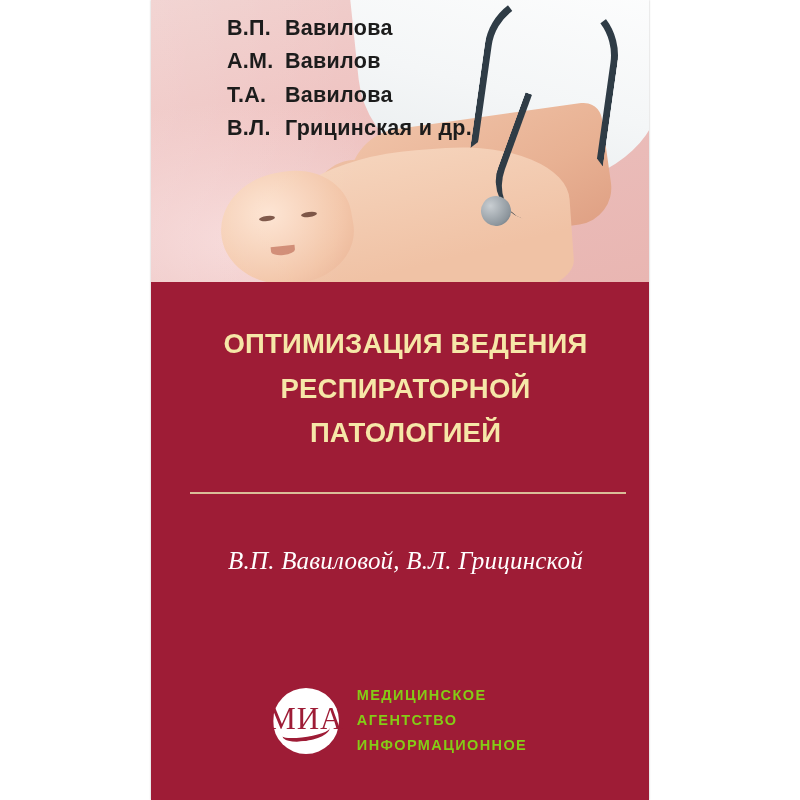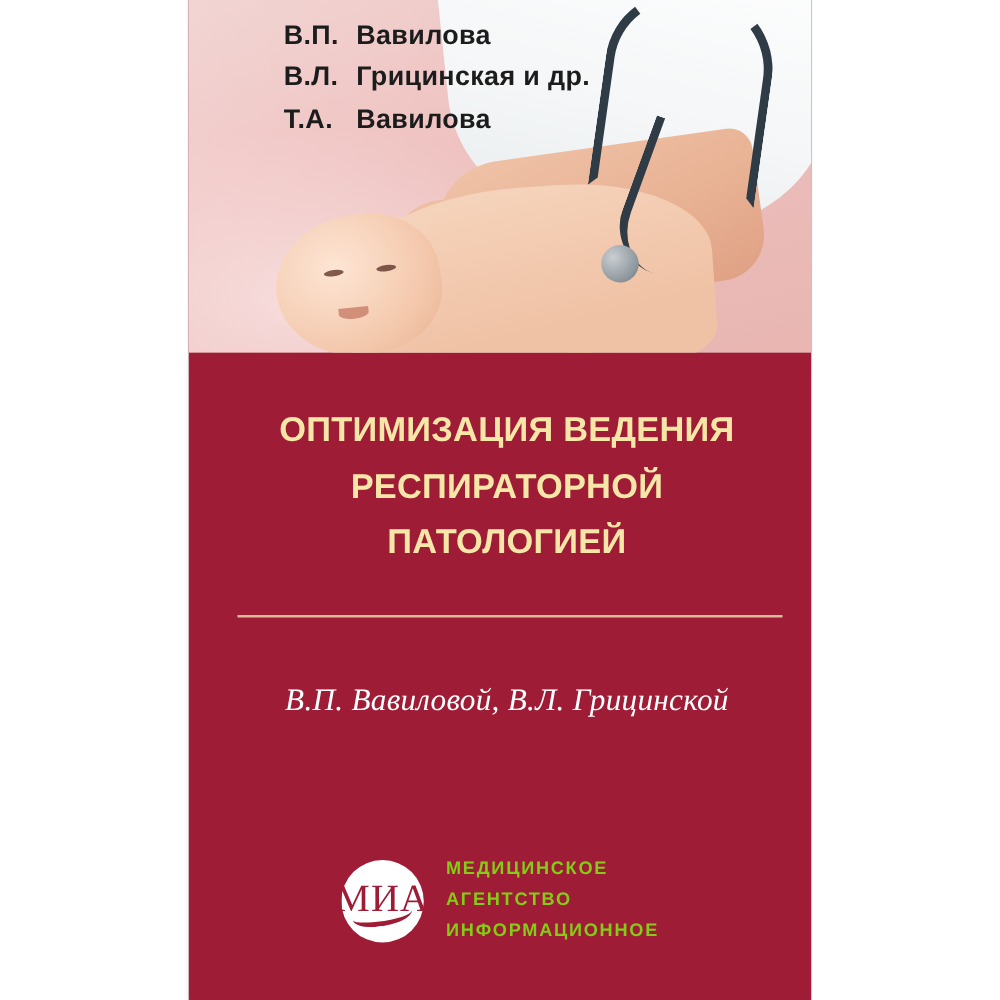--- a/index.html
+++ b/index.html
@@ -274,25 +274,28 @@
     <div class="stetho-tube"></div>
     <div class="stetho-tube2"></div>
     <div class="stetho-disc"></div>
     <div class="photo-gloss"></div>
 
     <div class="authors">
       <div class="author-line">
         <span class="ini">В.П.</span><span>Вавилова</span>
       </div>
       <div class="author-line">
-        <span class="ini">В.Л.</span><span>Грицинская и др.</span>
+        <span class="ini">А.М.</span><span>Вавилов</span>
       </div>
       <div class="author-line">
         <span class="ini">Т.А.</span><span>Вавилова</span>
       </div>
+      <div class="author-line">
+        <span class="ini">В.Л.</span><span>Грицинская и др.</span>
+      </div>
     </div>
   </div>
 
   <div class="title-block">
     <div class="main-title">
       <div>ОПТИМИЗАЦИЯ ВЕДЕНИЯ</div>
       <div>РЕСПИРАТОРНОЙ ПАТОЛОГИЕЙ</div>
     </div>
     <div class="divider"></div>
     <div class="editors">

